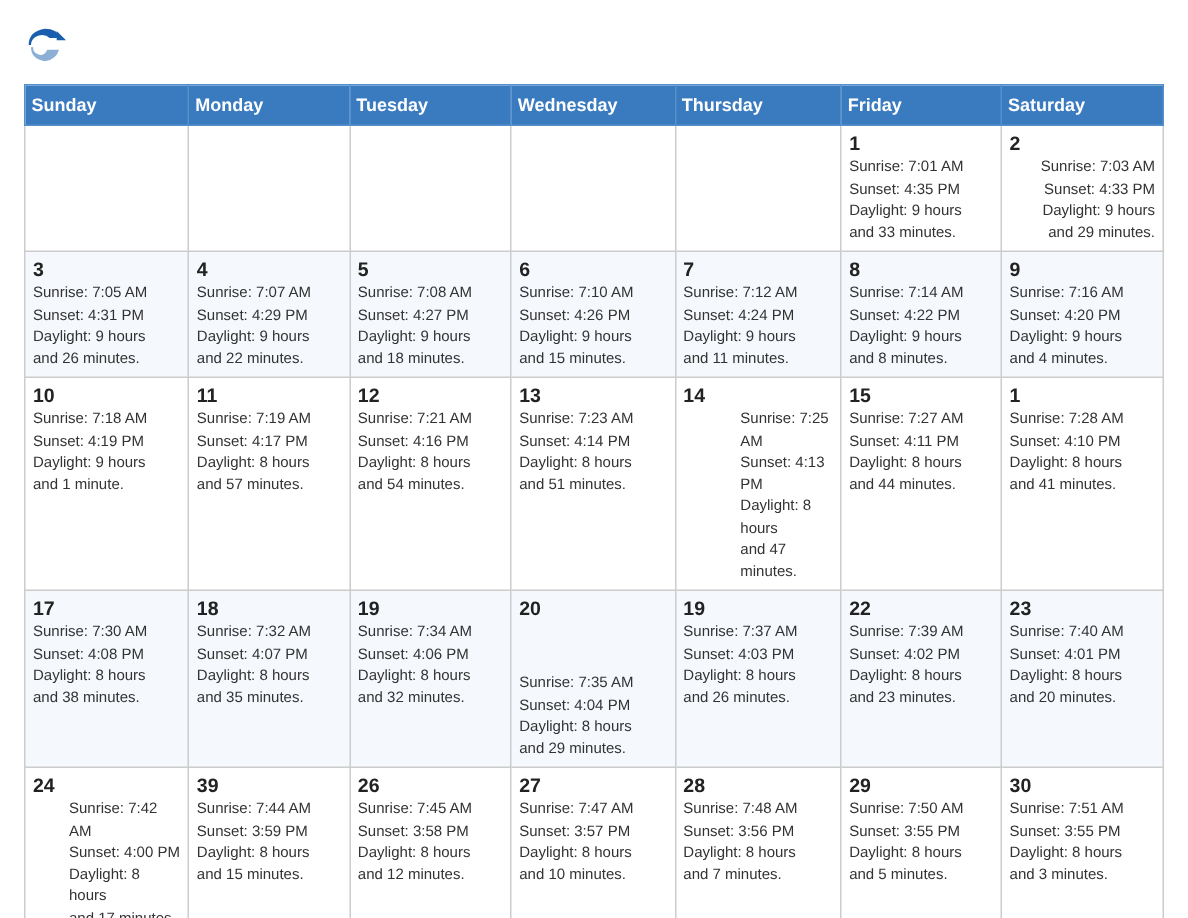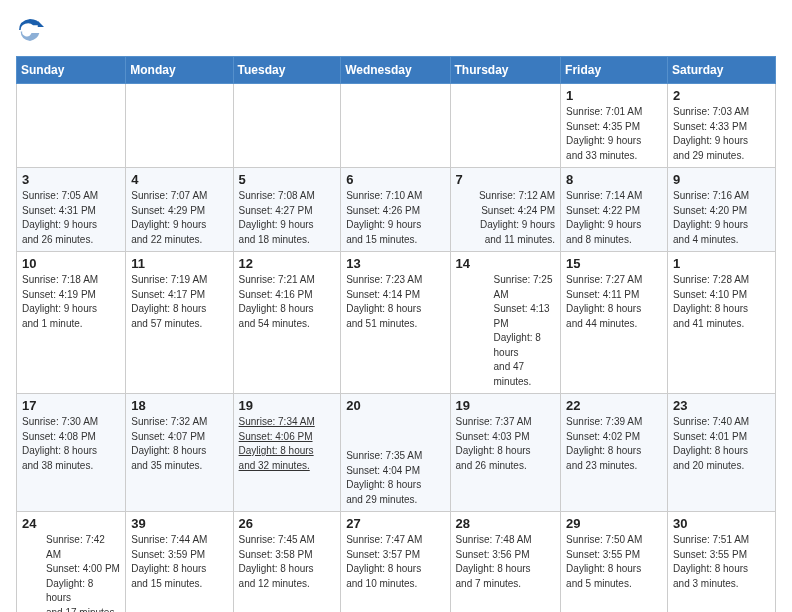--- a/index.html
+++ b/index.html
@@ -134,21 +134,21 @@
         <td class="empty-cell"></td>
         <td>
           <span class="day-num">1</span>
           <div class="day-detail" style="white-space: pre-line;">Sunrise: 7:01 AM
 Sunset: 4:35 PM
 Daylight: 9 hours
 and 33 minutes.</div>
         </td>
         <td>
           <span class="day-num">2</span>
-          <div class="day-detail" style="white-space: pre-line;">Sunrise: 7:03 AM
+          <div class="day-detail" style="white-space: pre-line; text-align: right;">Sunrise: 7:03 AM
 Sunset: 4:33 PM
 Daylight: 9 hours
 and 29 minutes.</div>
         </td>
       </tr>
       <tr>
         <td>
           <span class="day-num">3</span>
           <div class="day-detail" style="white-space: pre-line;">Sunrise: 7:05 AM
 Sunset: 4:31 PM
@@ -171,21 +171,21 @@
         </td>
         <td>
           <span class="day-num">6</span>
           <div class="day-detail" style="white-space: pre-line;">Sunrise: 7:10 AM
 Sunset: 4:26 PM
 Daylight: 9 hours
 and 15 minutes.</div>
         </td>
         <td>
           <span class="day-num">7</span>
-          <div class="day-detail" style="white-space: pre-line; text-align: right;">Sunrise: 7:12 AM
+          <div class="day-detail" style="white-space: pre-line;">Sunrise: 7:12 AM
 Sunset: 4:24 PM
 Daylight: 9 hours
 and 11 minutes.</div>
         </td>
         <td>
           <span class="day-num">8</span>
           <div class="day-detail" style="white-space: pre-line;">Sunrise: 7:14 AM
 Sunset: 4:22 PM
 Daylight: 9 hours
 and 8 minutes.</div>
@@ -259,21 +259,21 @@
         </td>
         <td>
           <span class="day-num">18</span>
           <div class="day-detail" style="white-space: pre-line;">Sunrise: 7:32 AM
 Sunset: 4:07 PM
 Daylight: 8 hours
 and 35 minutes.</div>
         </td>
         <td>
           <span class="day-num">19</span>
-          <div class="day-detail" style="white-space: pre-line; text-decoration: underline;">Sunrise: 7:34 AM
+          <div class="day-detail" style="white-space: pre-line;">Sunrise: 7:34 AM
 Sunset: 4:06 PM
 Daylight: 8 hours
 and 32 minutes.</div>
         </td>
         <td>
           <span class="day-num">20</span>
           <div class="day-detail" style="white-space: pre-line; margin-top: 36px;">Sunrise: 7:35 AM
 Sunset: 4:04 PM
 Daylight: 8 hours
 and 29 minutes.</div>

